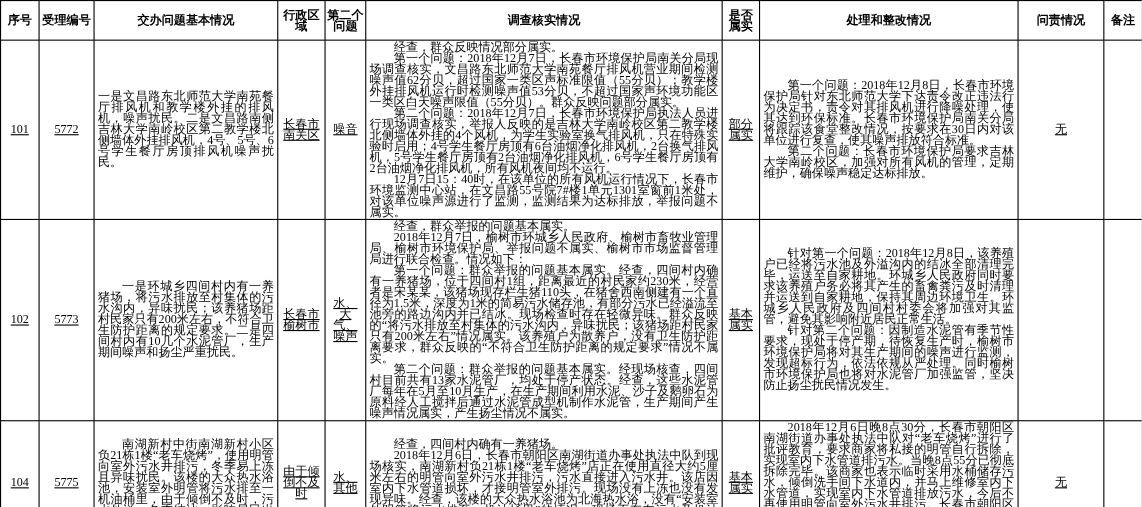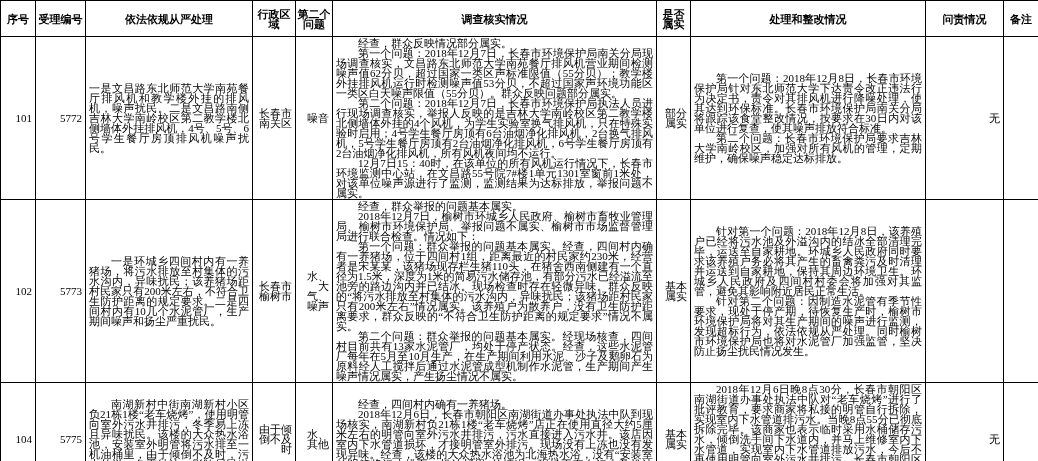--- a/index.html
+++ b/index.html
@@ -6,21 +6,21 @@
   .page{width:1038px;height:461px;background:#fff;overflow:hidden;}
   table{border-collapse:collapse;table-layout:fixed;width:1038px;
         font-family:"Liberation Serif","DejaVu Serif",serif;color:#000;}
   th,td{border:1px solid #000;padding:1px 3px;font-size:11px;line-height:10px;
         vertical-align:middle;overflow:hidden;word-break:break-all;}
   th{font-size:11px;font-weight:bold;text-align:center;padding:2px 1px;}
   thead tr{height:36px;}
   tr.row-101{height:145px;}
   tr.row-102{height:176px;}
   tr.row-104{height:99px;}
-  .c-center{text-align:right;}
+  .c-center{text-align:center;text-decoration:underline;}
   .c-text{text-align:justify;}
   .c-text p{margin:0;text-indent:2em;}
   .c-text p.noindent{text-indent:0;}
 </style>
 </head>
 <body>
 
 <div class="page">
 <table>
   <colgroup>
@@ -32,21 +32,21 @@
         <col style="width:324px">
     <col style="width:34px">
         <col style="width:235px">
         <col style="width:78px">
     <col style="width:35px">
   </colgroup>
   <thead>
     <tr>
       <th>序号</th>
       <th>受理编号</th>
-      <th>依法依规从严处理</th>
+      <th>交办问题基本情况</th>
       <th>行政区域</th>
       <th>第二个问题</th>
       <th>调查核实情况</th>
       <th>是否属实</th>
       <th>处理和整改情况</th>
       <th>问责情况</th>
       <th>备注</th>
     </tr>
   </thead>
   <tbody>

